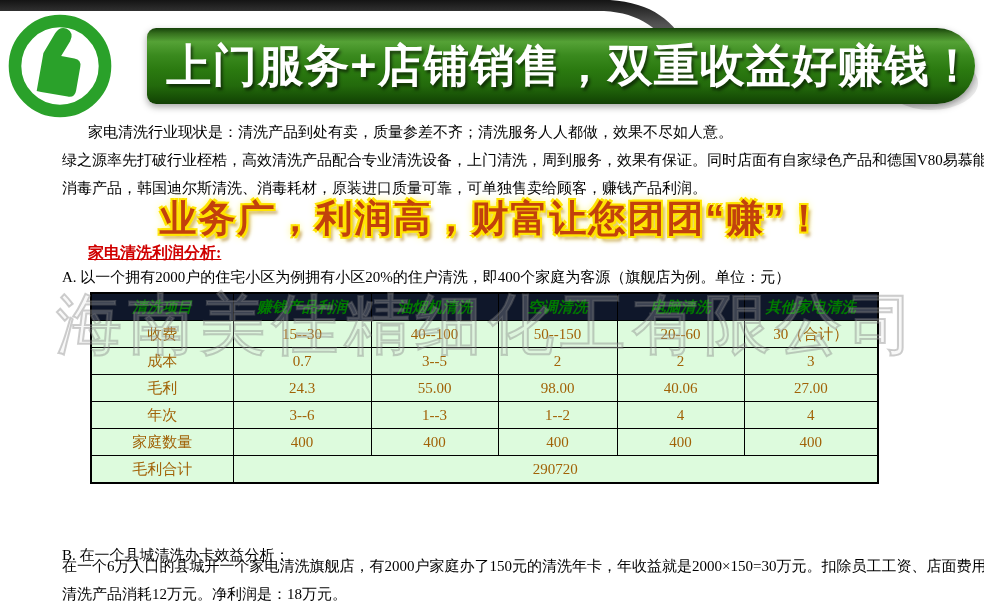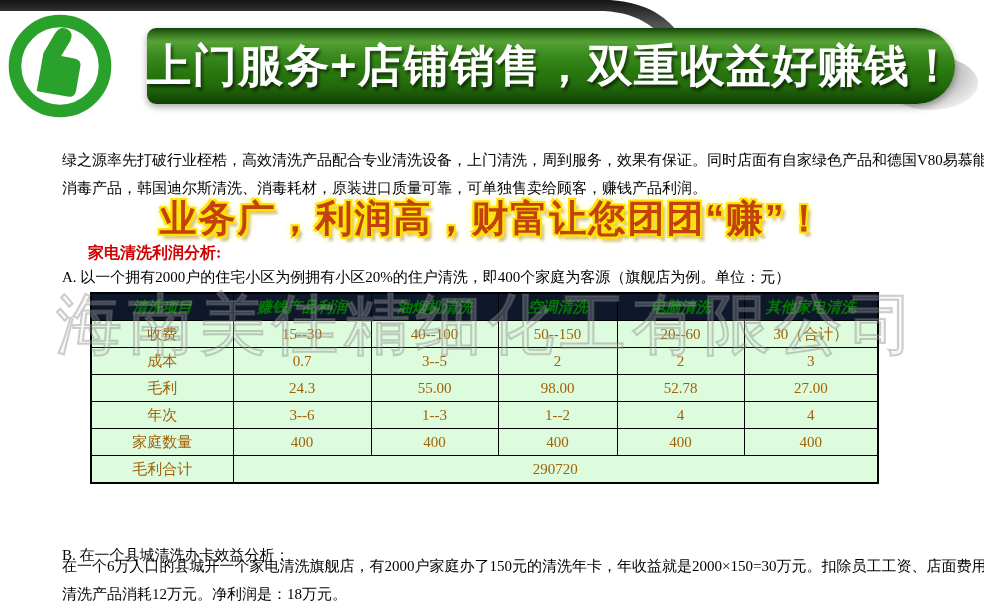--- a/index.html
+++ b/index.html
@@ -16,37 +16,37 @@
   .banner-shadow{position:absolute;left:884px;top:56px;width:94px;height:54px;border-radius:50%;
         background:radial-gradient(ellipse at 30% 30%, #8f8f8f 0%, #bdbdbd 45%, #e9e9e9 75%, #ffffff 100%);
         z-index:1;}
 
   
   .banner{position:absolute;left:147px;top:28px;width:808px;height:76px;z-index:2;
         border-radius:10px 42px 42px 10px;
         background:linear-gradient(180deg,#16420a 0%,#356f1d 7%,#55a236 18%,#3a8a1e 36%,
                    #2b7a10 55%,#236a0c 76%,#174f06 92%,#123f05 100%);
         display:flex;align-items:center;justify-content:center;
-        box-shadow:0 3px 7px rgba(0,0,0,0.35);}
+        box-shadow:0 3px 7px rgba(0,0,0,0.35);padding-left:20px;}
   .banner-title{color:#ffffff;font-weight:bold;font-size:45px;letter-spacing:1px;white-space:nowrap;
         font-family:"Liberation Sans",sans-serif;text-shadow:2px 3px 3px rgba(0,0,0,0.55);}
 
   .txt{position:absolute;font-size:15px;white-space:nowrap;margin:0;}
   .intro1{left:88px;top:123px;}
   .intro2{left:62px;top:151px;}
   .intro3{left:62px;top:179px;}
 
   
   .slogan{position:absolute;left:0;top:194px;width:100%;text-align:center;z-index:2;margin:0;
         font-family:"Liberation Sans",sans-serif;font-weight:bold;font-size:37px;letter-spacing:2px;
         color:#c2410c;white-space:nowrap;
         text-shadow:-2px -2px 0 #ffe400, 2px -2px 0 #ffe400, -2px 2px 0 #ffe400, 2px 2px 0 #ffe400,
                     0 0 9px #ffec00, 4px 5px 3px rgba(150,90,0,0.45);}
 
-  .analysis-heading{position:absolute;left:88px;top:243px;margin:0;font-size:16px;font-weight:bold;color:#d00000;white-space:nowrap;}
+  .analysis-heading{position:absolute;left:88px;top:243px;margin:0;font-size:16px;font-weight:bold;color:#d00000;white-space:nowrap;text-decoration:underline;}
   .noteA{left:62px;top:268px;font-size:15px;}
   .noteB{left:62px;top:546px;}
   .parab1{left:62px;top:557px;}
   .parab2{left:62px;top:585px;}
 
   
   table.profit{position:absolute;left:90px;top:292px;width:787px;z-index:2;
         border-collapse:collapse;table-layout:fixed;border:2px solid #000;
         font-family:"Liberation Serif",serif;}
   .profit th,.profit td{border:1px solid #000;text-align:center;font-size:15px;height:26px;padding:0;overflow:hidden;}
@@ -83,20 +83,21 @@
       </g>
     </svg>
   </div>
 
   <div class="banner-shadow"></div>
 
   <div class="banner">
     <span class="banner-title">上门服务+店铺销售，双重收益好赚钱！</span>
   </div>
 
+  <p class="txt intro1">家电清洗行业现状是：清洗产品到处有卖，质量参差不齐；清洗服务人人都做，效果不尽如人意。</p>
   <p class="txt intro2">绿之源率先打破行业桎梏，高效清洗产品配合专业清洗设备，上门清洗，周到服务，效果有保证。同时店面有自家绿色产品和德国V80易慕能</p>
   <p class="txt intro3">消毒产品，韩国迪尔斯清洗、消毒耗材，原装进口质量可靠，可单独售卖给顾客，赚钱产品利润。</p>
 
   <p class="slogan">业务广，利润高，财富让您团团“赚”！</p>
 
   <h3 class="analysis-heading">家电清洗利润分析:</h3>
 
   <p class="txt noteA">A. 以一个拥有2000户的住宅小区为例拥有小区20%的住户清洗，即400个家庭为客源（旗舰店为例。单位：元）</p>
 
   <table class="profit">
@@ -131,21 +132,21 @@
       <td>3--5</td>
       <td>2</td>
       <td>2</td>
       <td>3</td>
     </tr>
     <tr>
       <td>毛利</td>
       <td>24.3</td>
       <td>55.00</td>
       <td>98.00</td>
-      <td>52.78</td>
+      <td>40.06</td>
       <td>27.00</td>
     </tr>
     <tr>
       <td>年次</td>
       <td>3--6</td>
       <td>1--3</td>
       <td>1--2</td>
       <td>4</td>
       <td>4</td>
     </tr>

